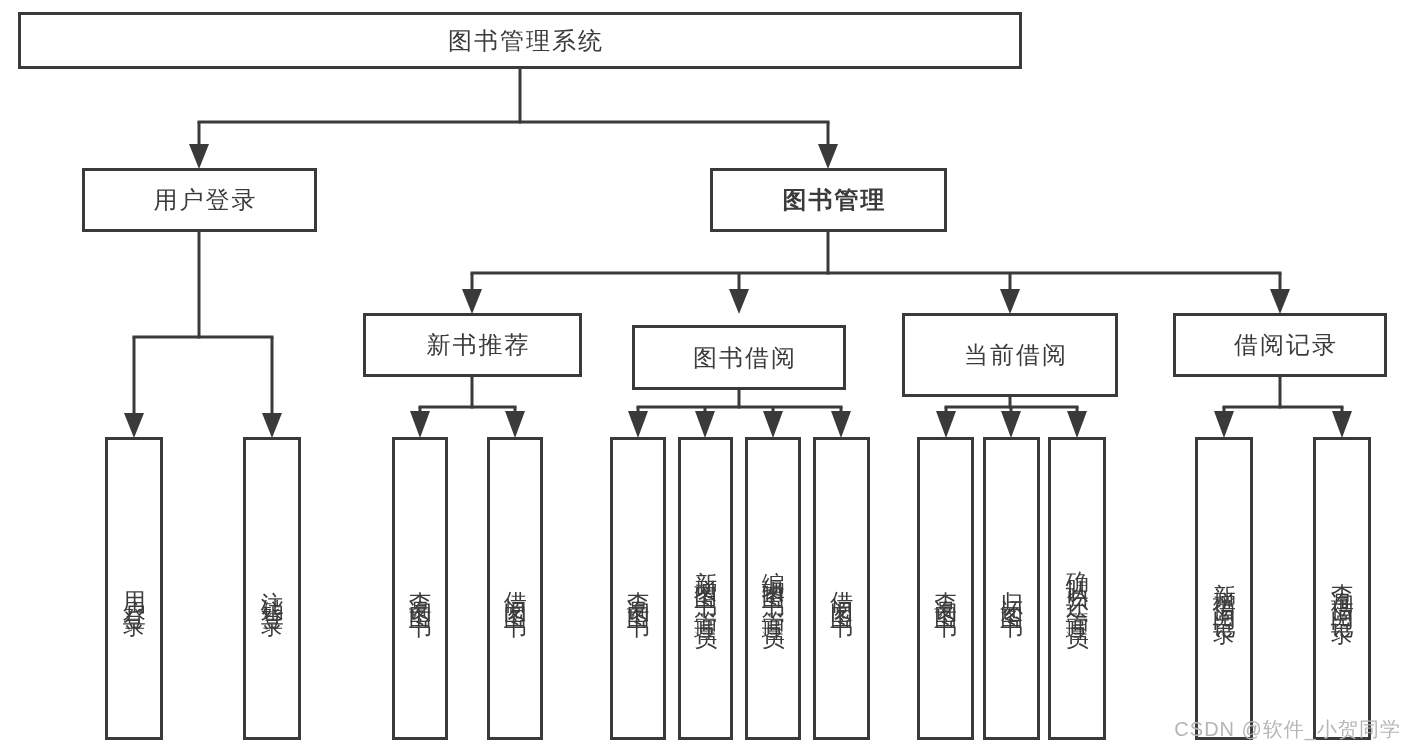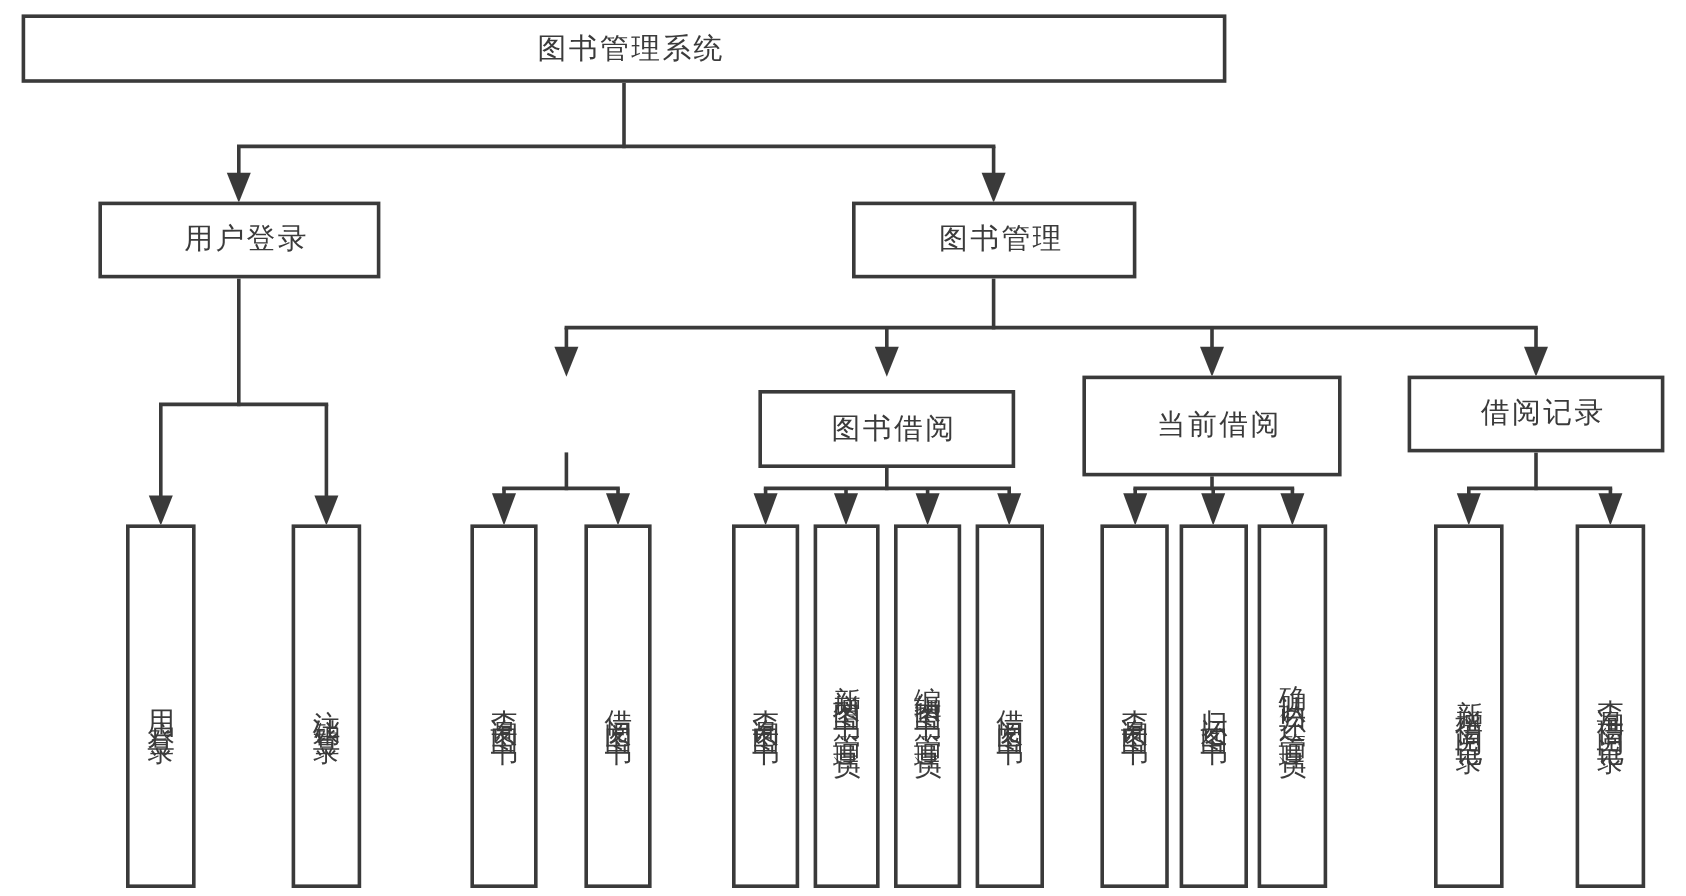--- a/index.html
+++ b/index.html
@@ -101,22 +101,23 @@
     <line x1="1222.5" y1="407" x2="1343.5" y2="407"></line>
     <line x1="1224" y1="407" x2="1224" y2="414"></line>
     <polygon points="1214,411 1234,411 1224,438"></polygon>
     <line x1="1342" y1="407" x2="1342" y2="414"></line>
     <polygon points="1332,411 1352,411 1342,438"></polygon>
   </svg>
 
   <div class="node hbox root" style="left:18px;top:12px;width:1004px;height:57px;">图书管理系统</div>
 
   <div class="node hbox" style="left:82px;top:168px;width:235px;height:64px;">用户登录</div>
-  <div class="node hbox" style="left:710px;top:168px;width:237px;height:64px;">图书管理</div>
+  <div class="node hbox" style="left:710px;top:168px;width:237px;height:64px;font-weight:bold;">图书管理</div>
 
+  <div class="node hbox" style="left:363px;top:313px;width:219px;height:64px;">新书推荐</div>
   <div class="node hbox" style="left:632px;top:325px;width:214px;height:65px;">图书借阅</div>
   <div class="node hbox" style="left:902px;top:313px;width:216px;height:84px;">当前借阅</div>
   <div class="node hbox" style="left:1173px;top:313px;width:214px;height:64px;">借阅记录</div>
 
   <div class="node leaf" style="left:105px;top:437px;width:58px;height:303px;">用户登录</div>
   <div class="node leaf" style="left:243px;top:437px;width:58px;height:303px;">注销登录</div>
 
   <div class="node leaf" style="left:392px;top:437px;width:56px;height:303px;">查询图书</div>
   <div class="node leaf" style="left:487px;top:437px;width:56px;height:303px;">借阅图书</div>
 
@@ -125,13 +126,14 @@
   <div class="node leaf" style="left:745px;top:437px;width:56px;height:303px;">编辑图书（管理员）</div>
   <div class="node leaf" style="left:813px;top:437px;width:57px;height:303px;">借阅图书</div>
 
   <div class="node leaf" style="left:917px;top:437px;width:57px;height:303px;">查询图书</div>
   <div class="node leaf" style="left:983px;top:437px;width:57px;height:303px;">归还图书</div>
   <div class="node leaf" style="left:1048px;top:437px;width:58px;height:303px;">确认归还（管理员）</div>
 
   <div class="node leaf" style="left:1195px;top:437px;width:58px;height:303px;">新增借阅记录</div>
   <div class="node leaf" style="left:1313px;top:437px;width:58px;height:303px;">查询借阅记录</div>
 
+  <div class="watermark">CSDN @软件_小贺同学</div>
 </div>
 
 </body></html>

